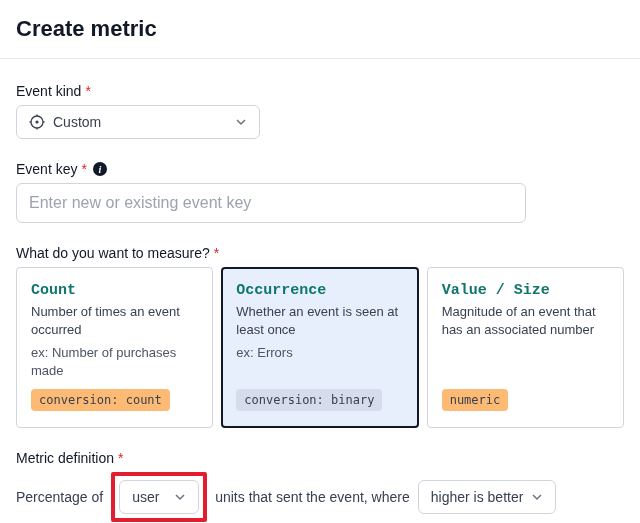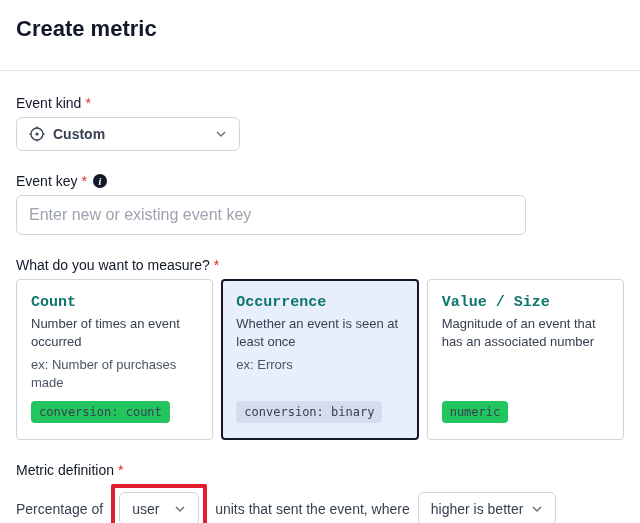--- a/index.html
+++ b/index.html
@@ -9,21 +9,21 @@
     background: #fff;
     width: 640px;
     height: 523px;
     overflow: hidden;
     padding: 16px;
   }
   h1.page-title {
     font-size: 22px;
     font-weight: 700;
     color: #111827;
-    margin-bottom: 28px;
+    margin-bottom: 16px;
   }
   .hr {
     border: none;
     border-top: 1px solid #e5e7eb;
     margin: 0 -16px 24px -16px;
   }
   .field-label {
     font-size: 14px;
     color: #111827;
     margin-bottom: 6px;
@@ -53,21 +53,21 @@
     justify-content: space-between;
     border: 1px solid #d1d5db;
     border-radius: 6px;
     padding: 8px 12px;
     font-size: 14px;
     color: #374151;
     background: #fff;
     cursor: pointer;
     min-width: 80px;
   }
-  .select-box.wide { width: 224px; font-weight: bold; }
+  .select-box.wide { width: 244px; }
   .select-box .left {
     display: flex;
     align-items: center;
     gap: 8px;
   }
   .chevron {
     width: 12px;
     height: 12px;
     flex-shrink: 0;
   }
@@ -124,21 +124,21 @@
   .card-ex {
     font-size: 13px;
     color: #4b5563;
     line-height: 1.35;
     margin-bottom: 10px;
   }
   .tag {
     display: inline-block;
     font-family: ui-monospace, SFMono-Regular, Menlo, Consolas, monospace;
     font-size: 12px;
-    background: #22c55e;
+    background: #fdba74;
     color: #374151;
     padding: 4px 8px;
     border-radius: 4px;
     align-self: flex-start;
     margin-top: auto;
   }
   .card.selected .tag { background: #d6dceb; }
   .definition-row {
     display: flex;
     align-items: center;

